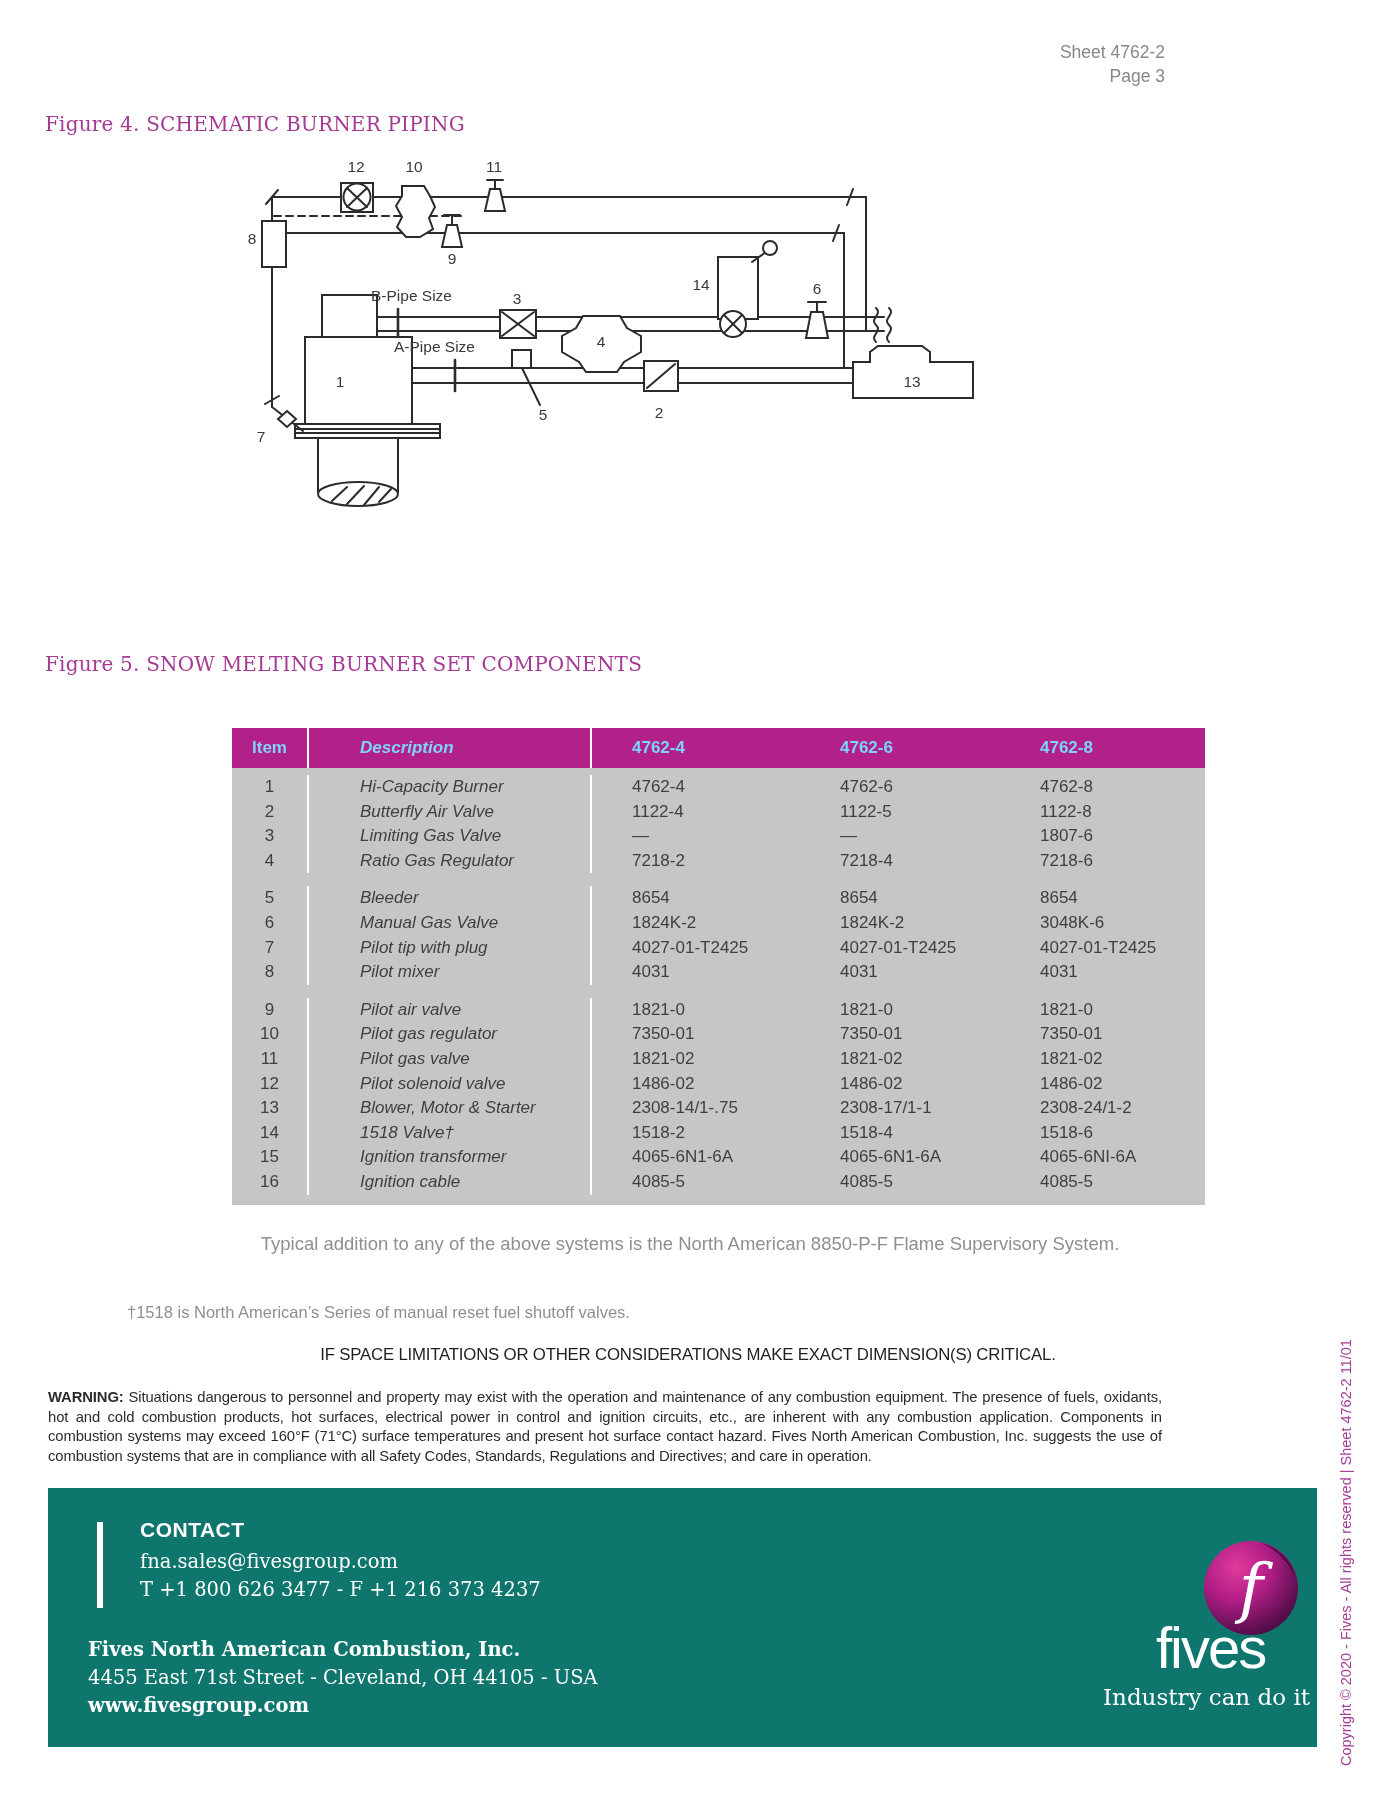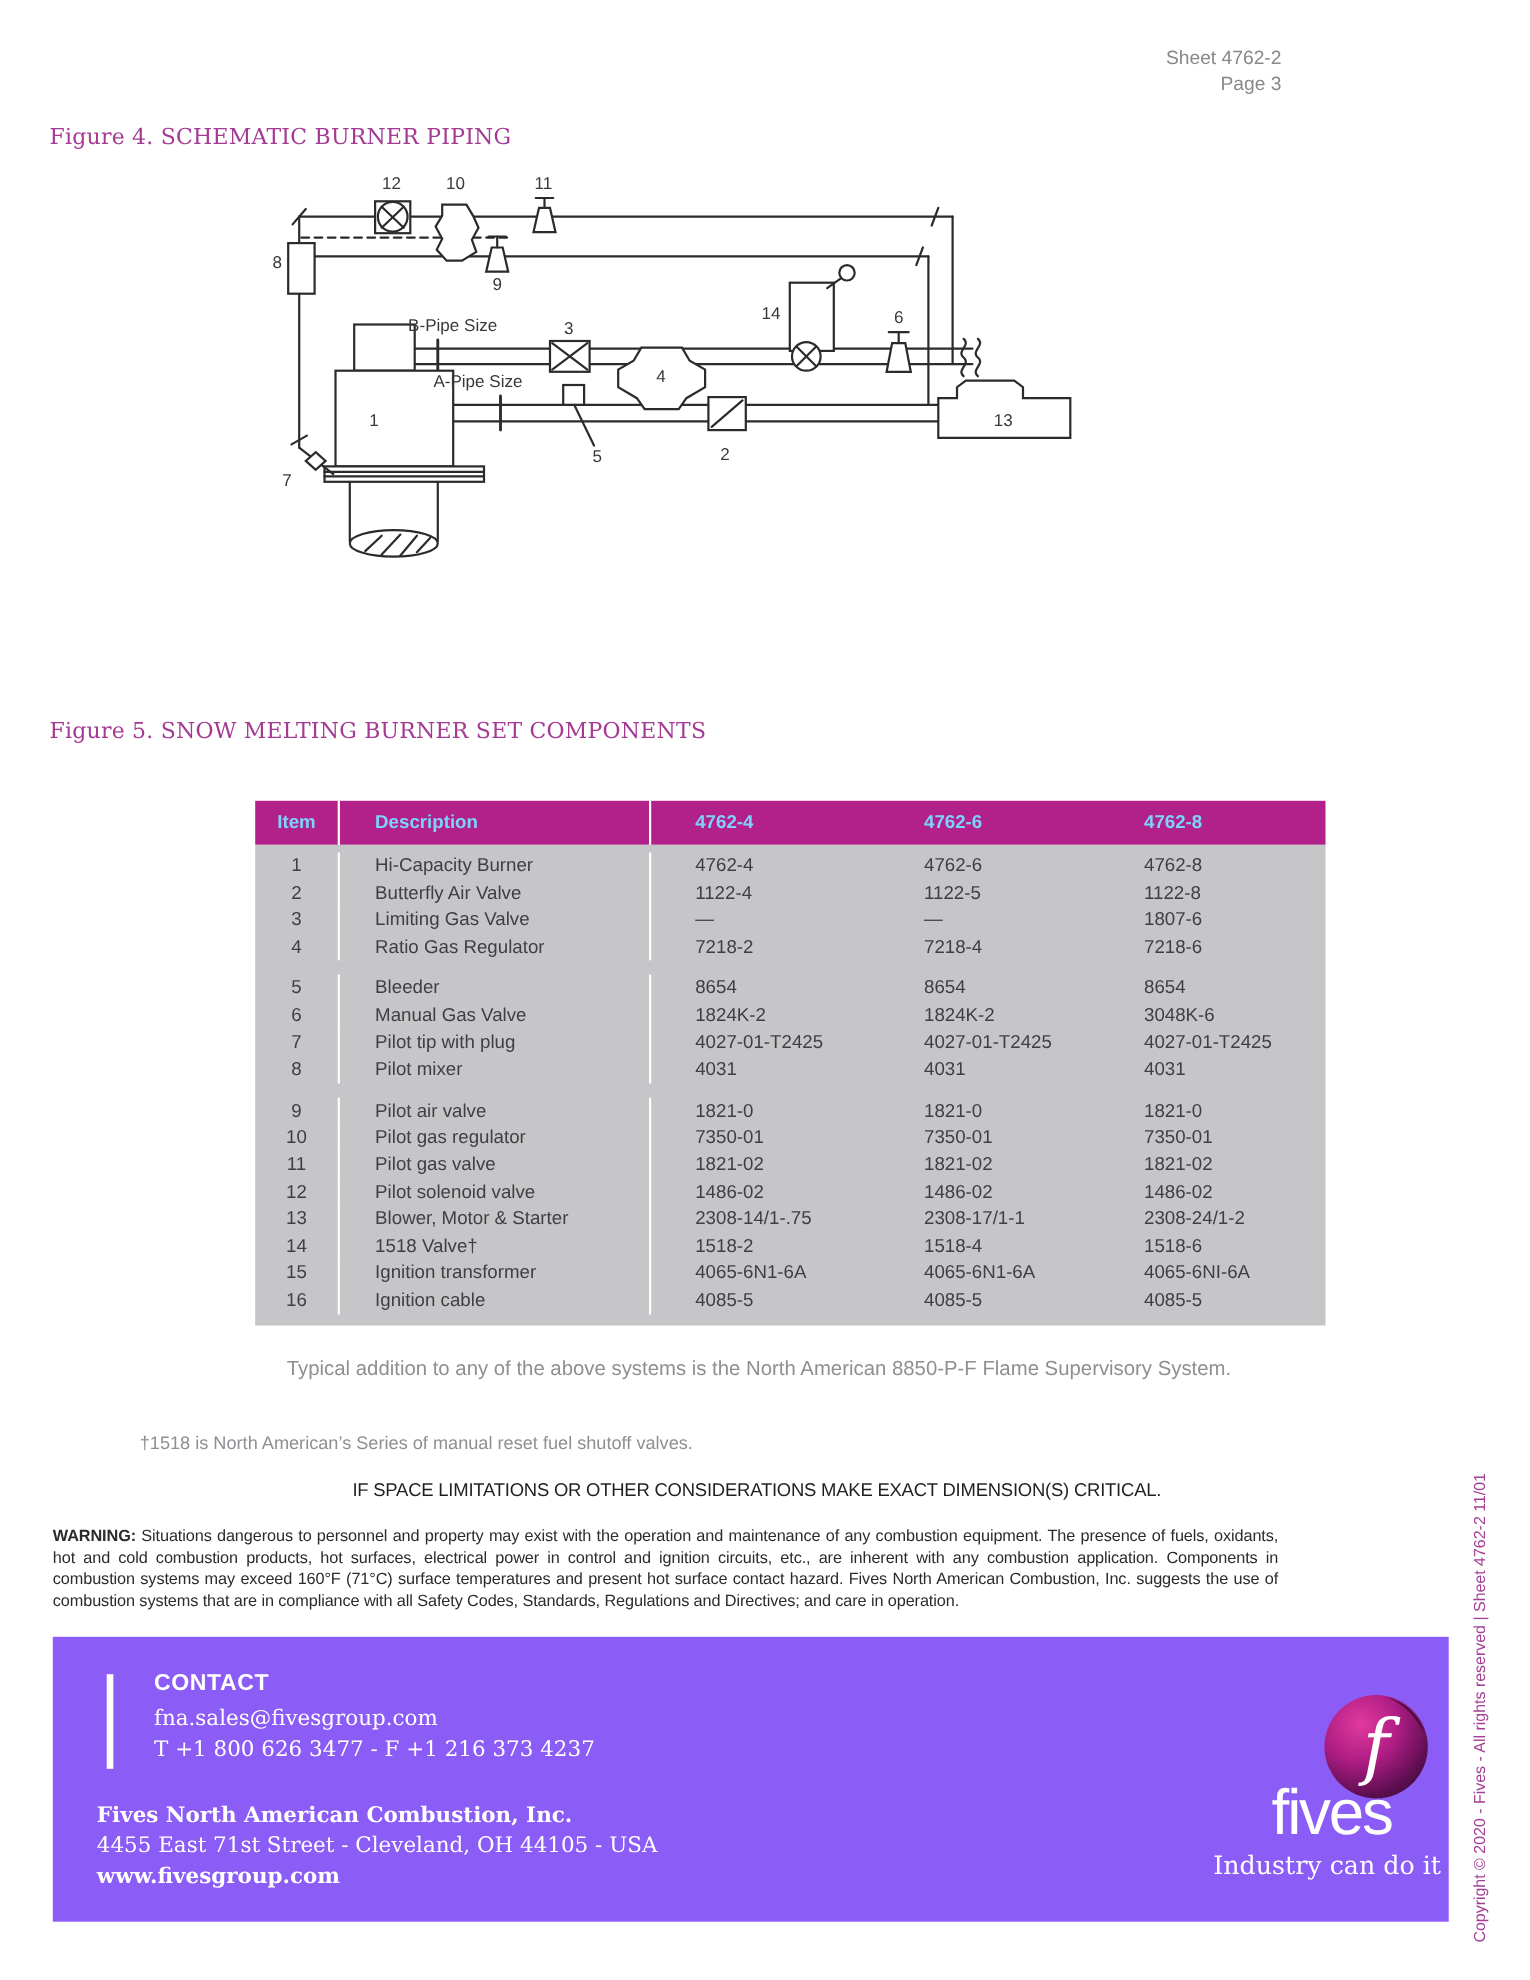--- a/index.html
+++ b/index.html
@@ -19,35 +19,35 @@
 
   .ctable{position:absolute;left:232px;top:728px;width:973px;}
   .thead{display:flex;background:#b2218a;color:#7dd3fc;font-weight:bold;font-size:17px;
          height:40px;line-height:40px;}
   .tbody{background:#c6c6c8;padding:7px 0 10px 0;}
   .tgroup{margin-bottom:13px;}
   .tgroup:last-child{margin-bottom:0;}
   .trow{display:flex;height:24.6px;line-height:24.6px;font-size:17px;color:#3f3f42;}
   .tcell{box-sizing:border-box;}
   .c-item{width:75px;text-align:center;}
-  .c-desc{width:283px;padding-left:32px;border-left:2px solid #fff;}
+  .c-desc{width:283px;padding-left:51px;border-left:2px solid #fff;font-style:italic;}
   .c-a{width:210px;padding-left:40px;border-left:2px solid #fff;}
   .c-b{width:210px;padding-left:40px;}
   .c-c{flex:1;padding-left:30px;}
 
   .note{position:absolute;top:1233px;left:100px;width:1180px;text-align:center;
         color:#8d8f92;font-size:18.5px;}
   .dagger-note{position:absolute;top:1303px;left:127px;color:#8d8f92;font-size:16.5px;}
   .dims{position:absolute;top:1341px;left:48px;width:1280px;text-align:center;
         color:#1f1f21;font-size:16.8px;line-height:27.5px;letter-spacing:-.2px;}
   .warning{position:absolute;top:1388px;left:48px;width:1114px;text-align:justify;
            color:#2b2b2d;font-size:14.8px;line-height:19.6px;letter-spacing:-.1px;}
   .warning .wlabel{font-weight:bold;}
 
-  .footer{position:absolute;left:48px;top:1488px;width:1269px;height:259px;background:#8b5cf6;color:#fff;}
+  .footer{position:absolute;left:48px;top:1488px;width:1269px;height:259px;background:#0f766e;color:#fff;}
   .fbar{position:absolute;left:49px;top:34px;width:6px;height:86px;background:#fff;}
   .fcontact{position:absolute;left:92px;top:30px;font-size:21px;font-weight:bold;letter-spacing:.5px;}
   .femail{position:absolute;left:92px;top:62px;font-family:"DejaVu Serif",serif;font-size:19.5px;}
   .fphone{position:absolute;left:92px;top:90px;font-family:"DejaVu Serif",serif;font-size:19.5px;}
   .fcompany{position:absolute;left:40px;top:150px;font-family:"DejaVu Serif",serif;font-size:19.5px;font-weight:bold;}
   .faddress{position:absolute;left:40px;top:178px;font-family:"DejaVu Serif",serif;font-size:19.5px;}
   .fsite{position:absolute;left:40px;top:206px;font-family:"DejaVu Serif",serif;font-size:19.5px;font-weight:bold;}
   .fsphere{position:absolute;left:1155px;top:52px;width:96px;height:96px;}
   .fwordmark{position:absolute;left:1108px;top:126px;font-size:58px;letter-spacing:-2px;color:#fff;}
   .ftagline{position:absolute;left:1055px;top:196px;font-family:"DejaVu Serif",serif;font-size:23px;}

